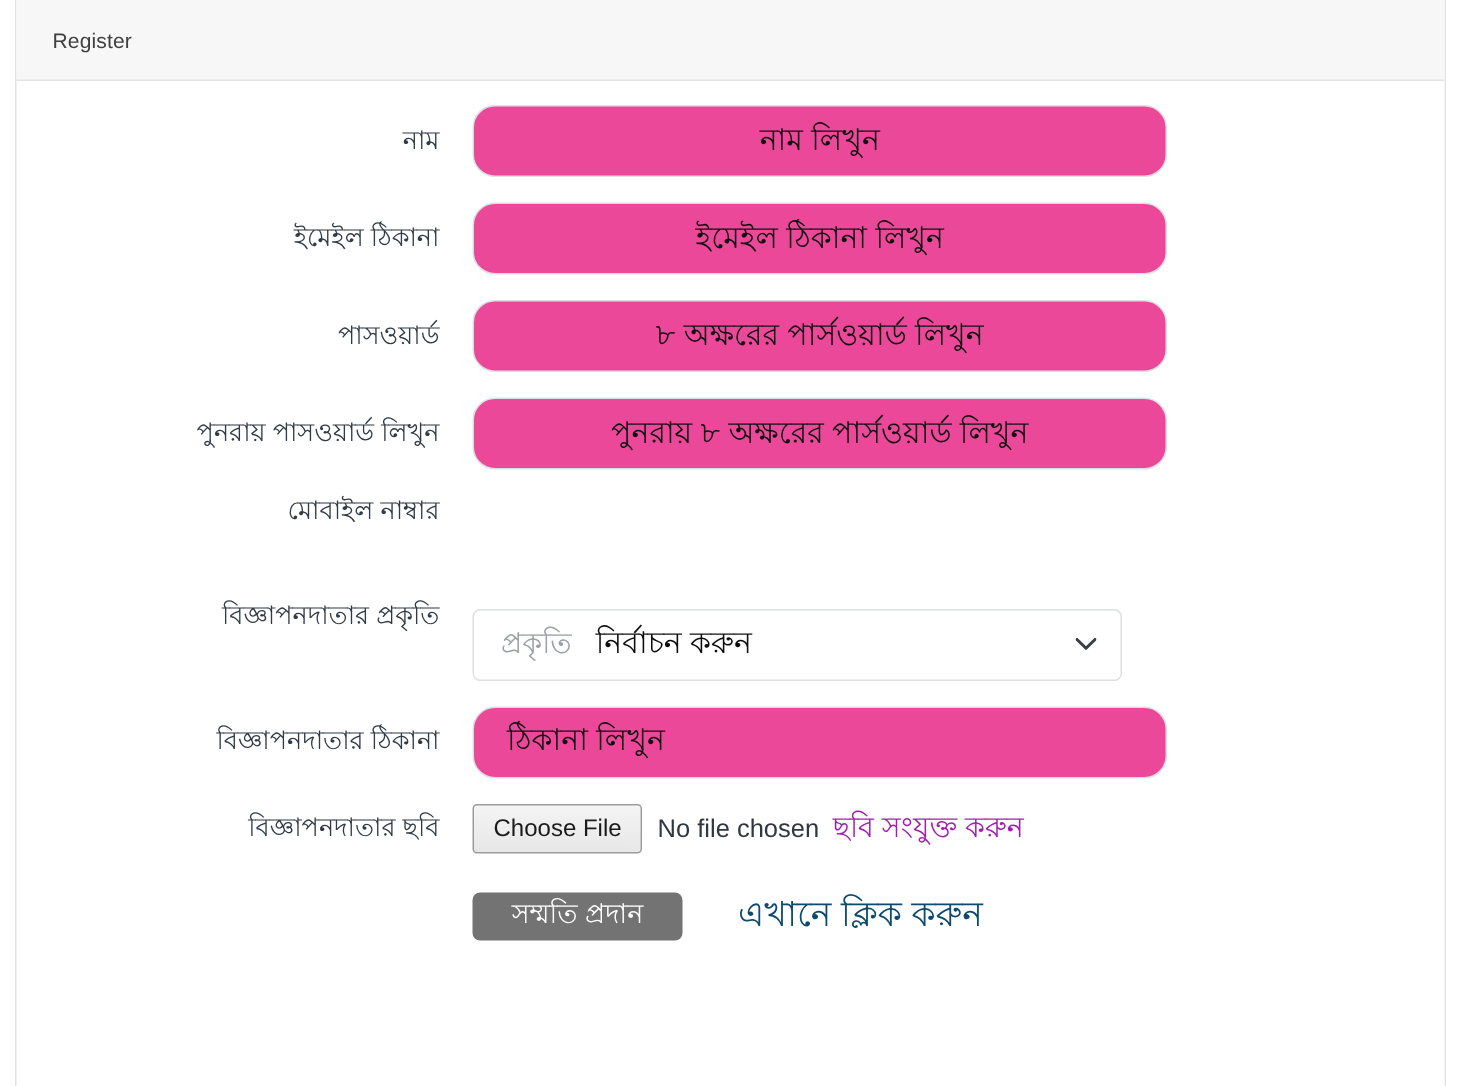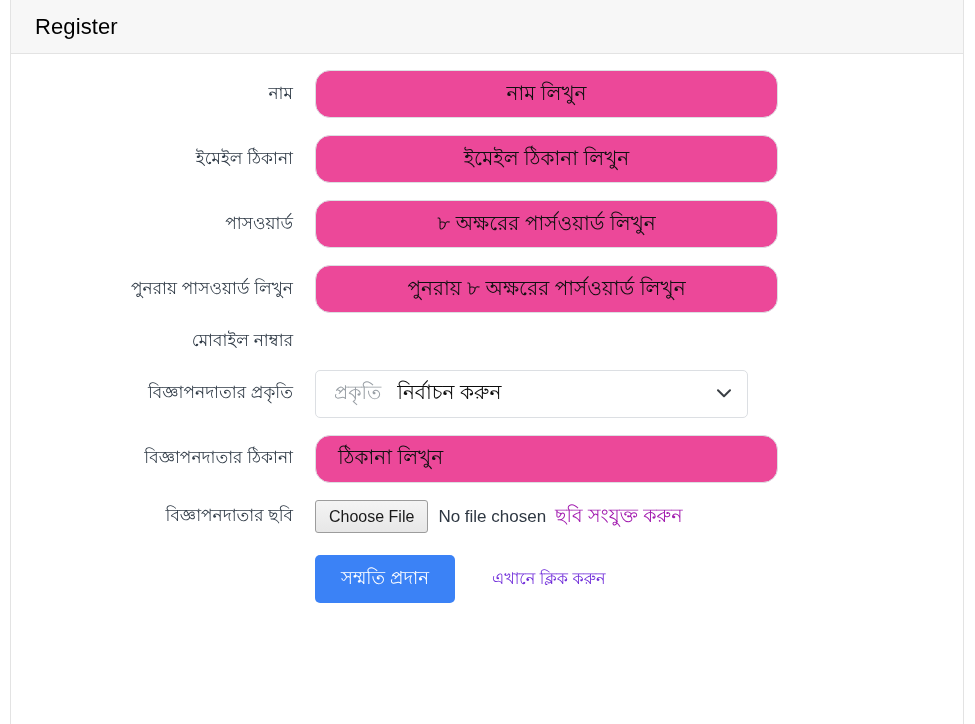--- a/index.html
+++ b/index.html
@@ -37,22 +37,22 @@
   .card-header {
     height: 54px;
     background: #f7f7f7;
     border-bottom: 1px solid #e3e3e3;
     display: flex;
     align-items: center;
     padding-left: 24px;
   }
 
   .card-header-title {
-    font-size: 22px;
-    color: #000000;
+    font-size: 14px;
+    color: #404040;
     font-family: "Liberation Sans", "DejaVu Sans", sans-serif;
     letter-spacing: 0.1px;
   }
 
   .card-body {
     padding-top: 16px;
   }
 
   
   .form-row {
@@ -103,20 +103,21 @@
     width: 433px;
     height: 48px;
     border: 1px solid #dcdfe3;
     border-radius: 5px;
     background: #ffffff;
     display: flex;
     align-items: center;
     padding: 0 14px 0 18px;
     position: relative;
     cursor: pointer;
+    margin-top: 36px;
   }
 
   .select-prefix {
     font-size: 19px;
     color: #9aa0a6;
     font-family: "Liberation Sans", "DejaVu Sans", sans-serif;
     margin-right: 16px;
   }
 
   .select-value {
@@ -172,39 +173,39 @@
   }
 
   
   .submit-row {
     display: flex;
     align-items: center;
     margin-top: 22px;
   }
 
   .submit-button {
-    background: #3b82f6;
+    background: #737373;
     border: none;
     border-radius: 5px;
     color: #ffffff;
     font-size: 18px;
     font-family: "Liberation Sans", "DejaVu Sans", sans-serif;
     padding: 0 18px;
-    height: 48px;
+    height: 32px;
     min-width: 140px;
     cursor: pointer;
     display: flex;
     align-items: center;
     justify-content: center;
   }
 
   .submit-hint {
     margin-left: 37px;
-    font-size: 16px;
-    color: #6d28d9;
+    font-size: 23px;
+    color: #0c4a6e;
     font-family: "Liberation Sans", "DejaVu Sans", sans-serif;
     white-space: nowrap;
   }
 
   .offset-left { margin-left: 304px; }
 </style>
 </head>
 <body>
 
 <div class="page">

